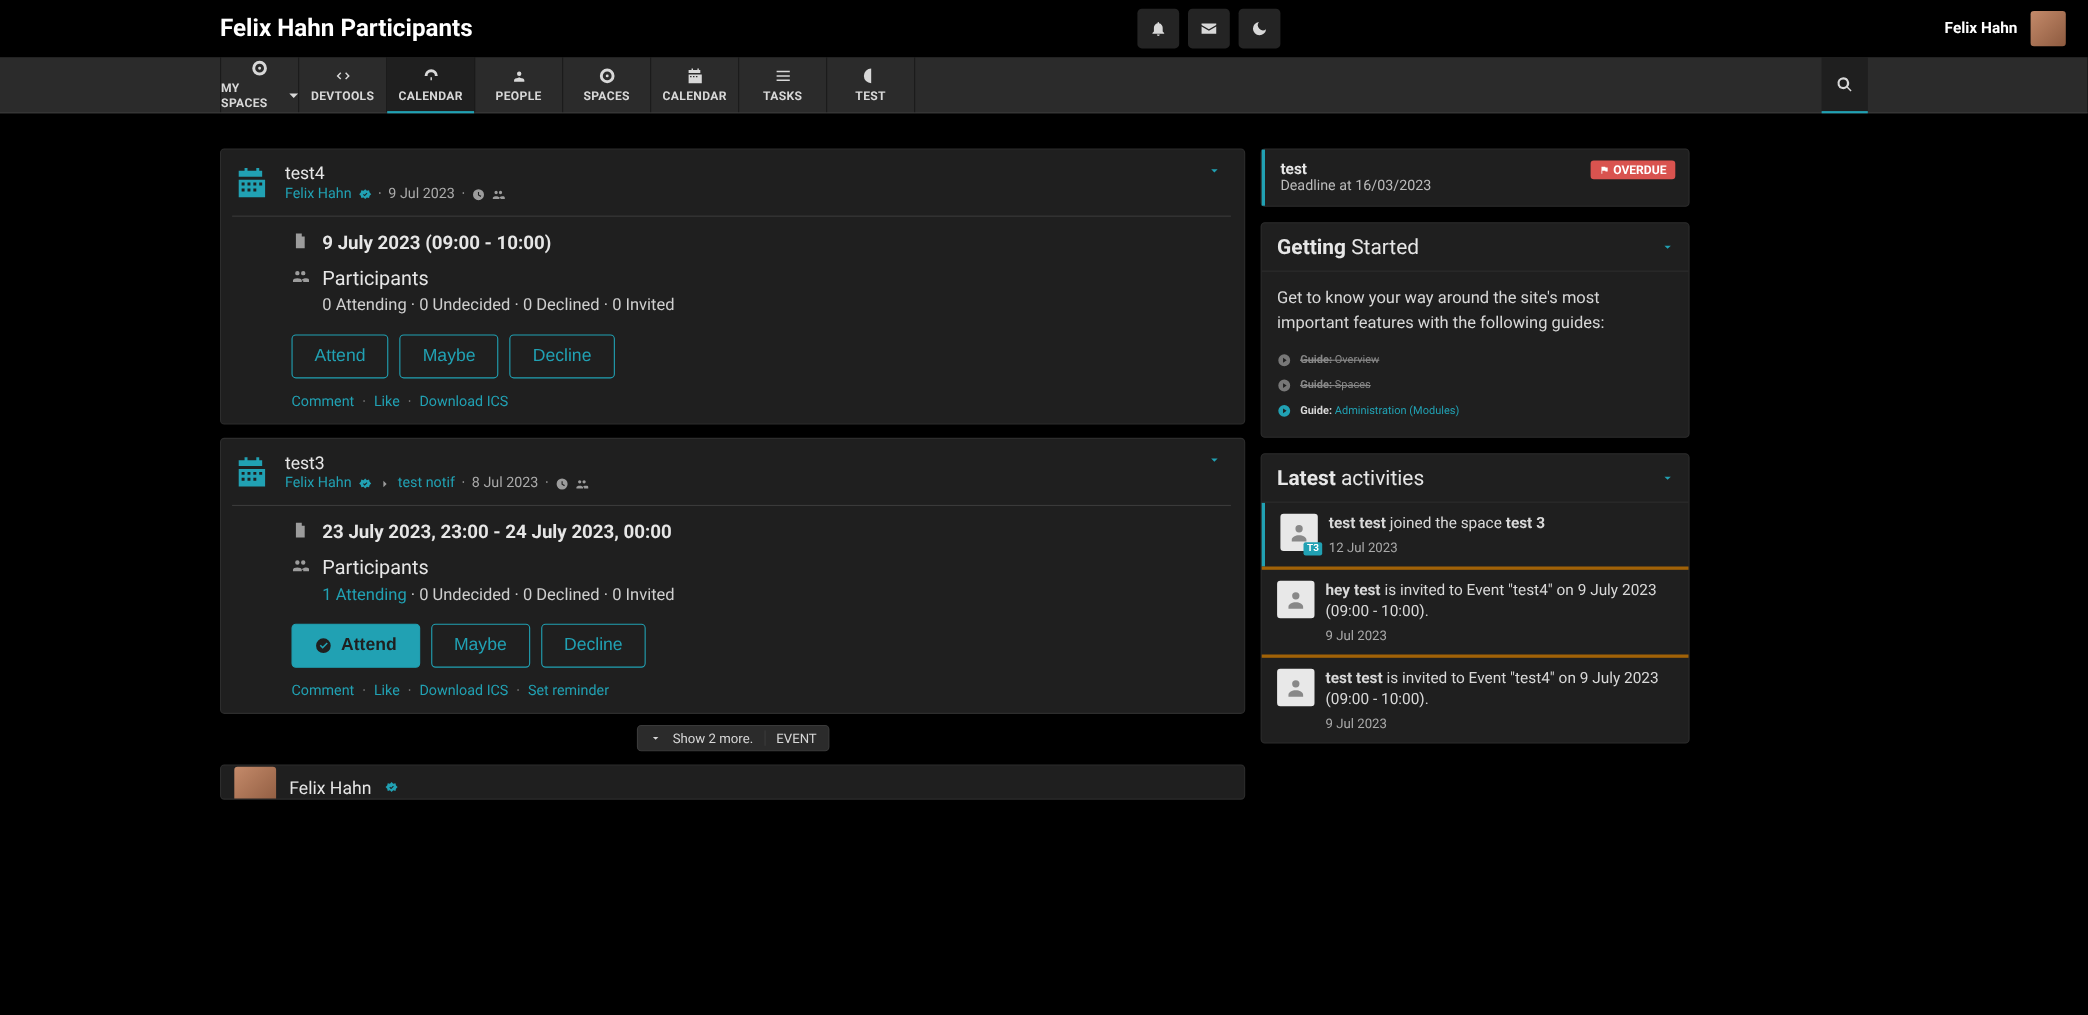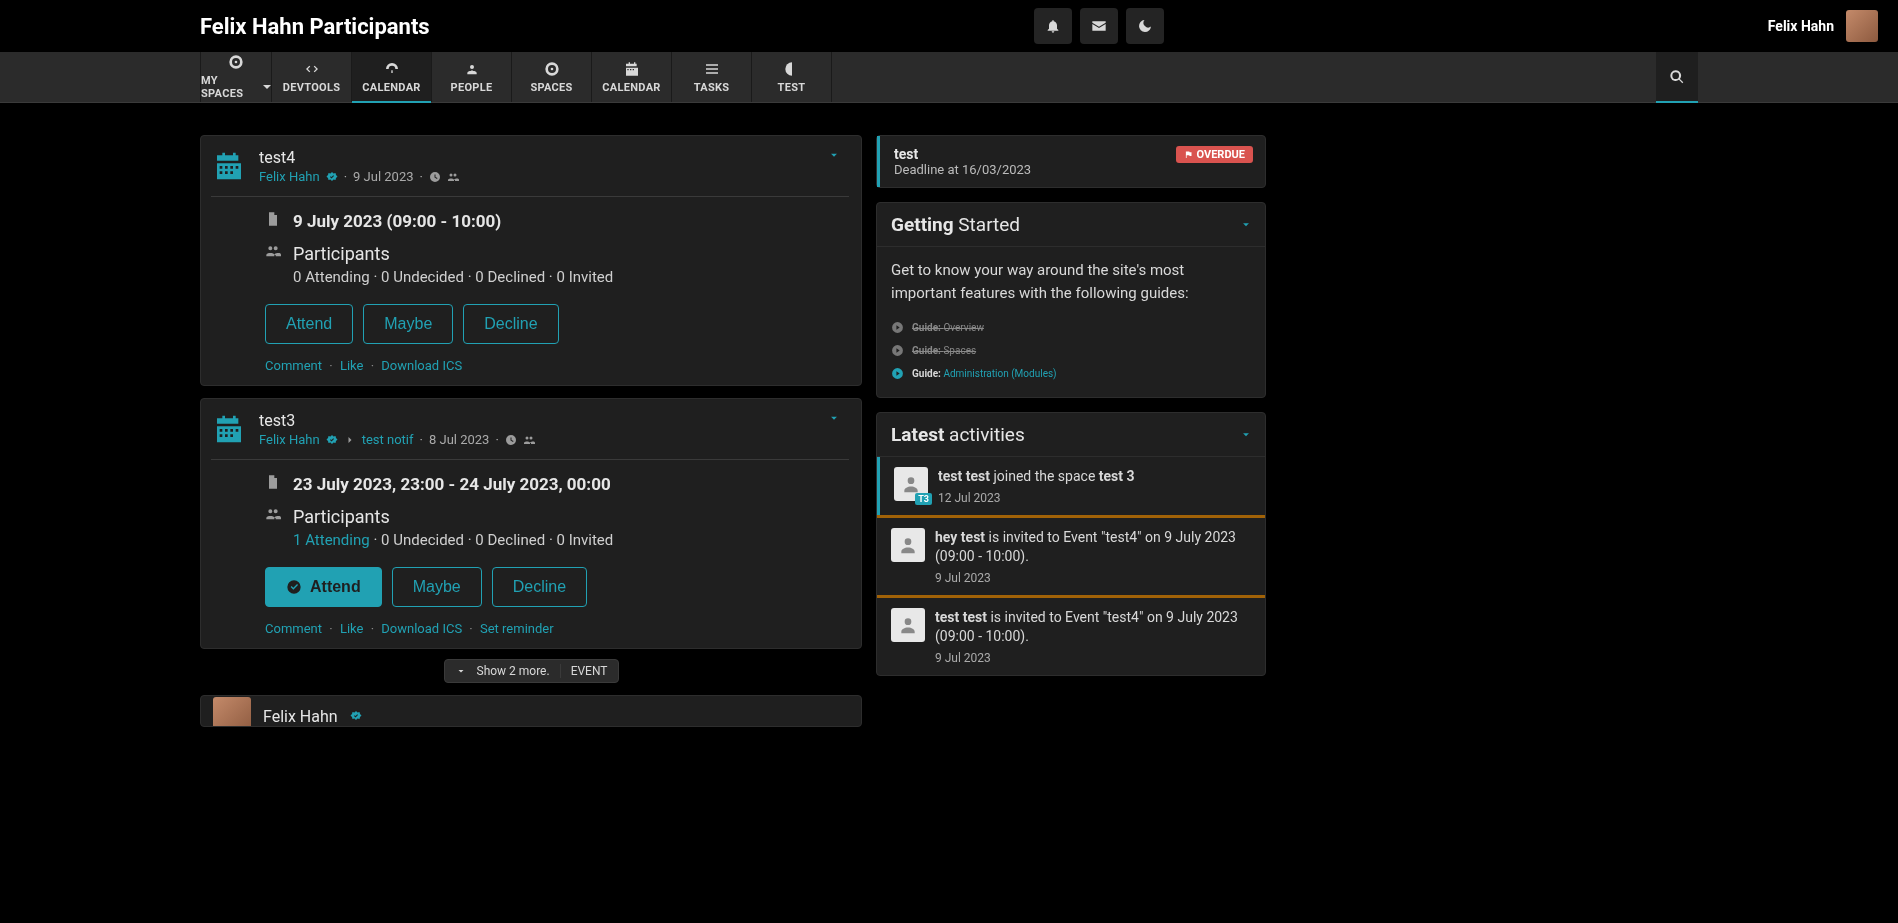--- a/index.html
+++ b/index.html
@@ -113,21 +113,21 @@
   background: #21a1b3;
 }
 .nav-search svg { width: 16px; height: 16px; fill: #d8d8d8; }
 
 
 .content {
   display: flex;
   gap: 14px;
   padding: 32px 200px 0 200px;
 }
-.col-main { width: 662px; flex: 0 0 auto; display: flex; flex-direction: column; gap: 12px; }
+.col-main { width: 932px; flex: 0 0 auto; display: flex; flex-direction: column; gap: 12px; }
 .col-side { width: 390px; flex: 0 0 auto; display: flex; flex-direction: column; gap: 14px; }
 
 
 .panel {
   background: #1f1f1f;
   border: 1px solid #2d2d2d;
   border-radius: 4px;
 }
 
 

